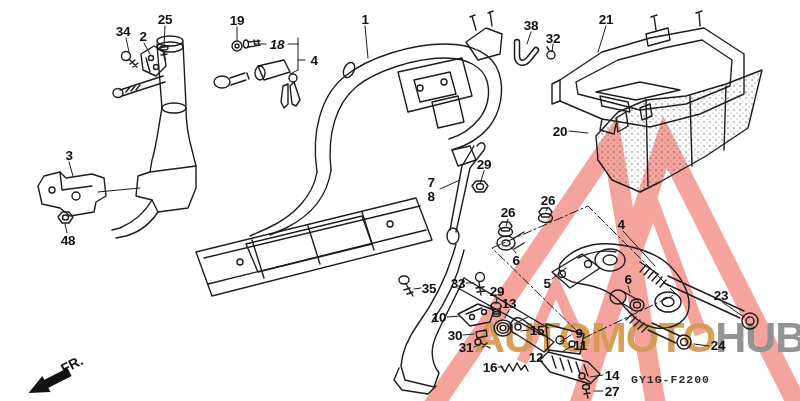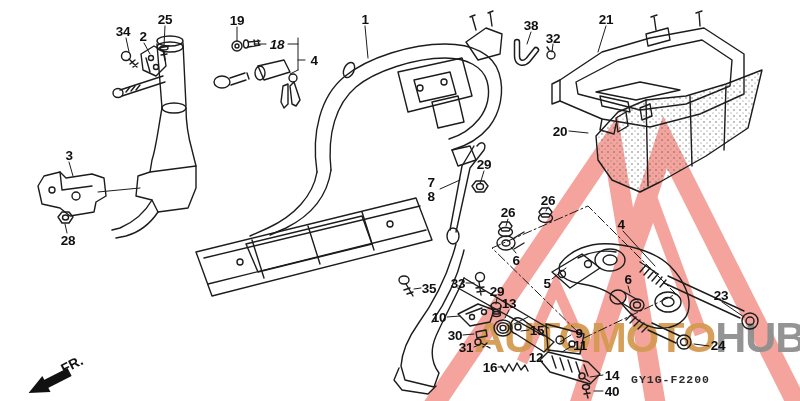--- a/index.html
+++ b/index.html
@@ -289,21 +289,21 @@
       <div class="plabel" style="left: 123px; top: 31px;">34</div>
       <div class="plabel" style="left: 165px; top: 19px;">25</div>
       <div class="plabel" style="left: 237px; top: 20px;">19</div>
       <div class="plabel" style="left: 277px; top: 44px; font-style: italic;">18</div>
       <div class="plabel" style="left: 314px; top: 60px;">4</div>
       <div class="plabel" style="left: 531px; top: 25px;">38</div>
       <div class="plabel" style="left: 553px; top: 38px;">32</div>
       <div class="plabel" style="left: 606px; top: 19px;">21</div>
       <div class="plabel" style="left: 560px; top: 131px;">20</div>
       <div class="plabel" style="left: 69px; top: 155px;">3</div>
-      <div class="plabel" style="left: 68px; top: 240px;">28</div>
+      <div class="plabel" style="left: 68px; top: 240px;">48</div>
       <div class="plabel" style="left: 431px; top: 182px;">7</div>
       <div class="plabel" style="left: 431px; top: 196px;">8</div>
       <div class="plabel" style="left: 484px; top: 164px;">29</div>
       <div class="plabel" style="left: 508px; top: 212px;">26</div>
       <div class="plabel" style="left: 548px; top: 200px;">26</div>
       <div class="plabel" style="left: 621px; top: 224px;">4</div>
       <div class="plabel" style="left: 516px; top: 260px;">6</div>
       <div class="plabel" style="left: 628px; top: 279px;">6</div>
       <div class="plabel" style="left: 547px; top: 283px;">5</div>
       <div class="plabel" style="left: 721px; top: 295px;">23</div>
@@ -314,17 +314,17 @@
       <div class="plabel" style="left: 509px; top: 303px;">13</div>
       <div class="plabel" style="left: 439px; top: 317px;">10</div>
       <div class="plabel" style="left: 455px; top: 335px;">30</div>
       <div class="plabel" style="left: 466px; top: 347px;">31</div>
       <div class="plabel" style="left: 490px; top: 367px;">16</div>
       <div class="plabel" style="left: 536px; top: 316px; margin-top: 41px;">12</div>
       <div class="plabel" style="left: 537px; top: 330px;">15</div>
       <div class="plabel" style="left: 579px; top: 333px;">9</div>
       <div class="plabel" style="left: 580px; top: 345px;">11</div>
       <div class="plabel" style="left: 612px; top: 375px;">14</div>
-      <div class="plabel" style="left: 612px; top: 391px;">40</div>
+      <div class="plabel" style="left: 612px; top: 391px;">27</div>
     </div>
 
   <div id="code">GY1G-F2200</div>
 </div>
 
 </body></html>

